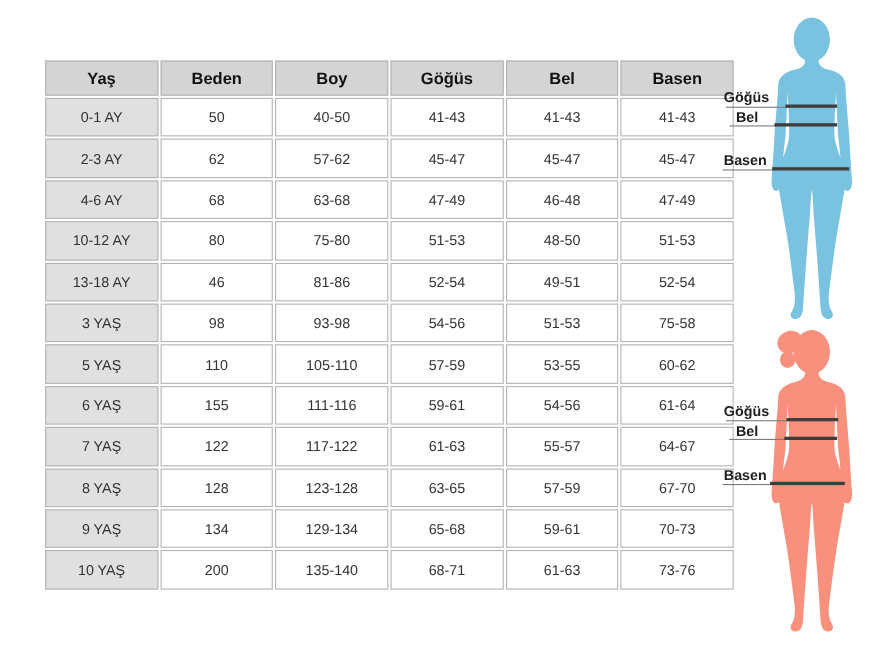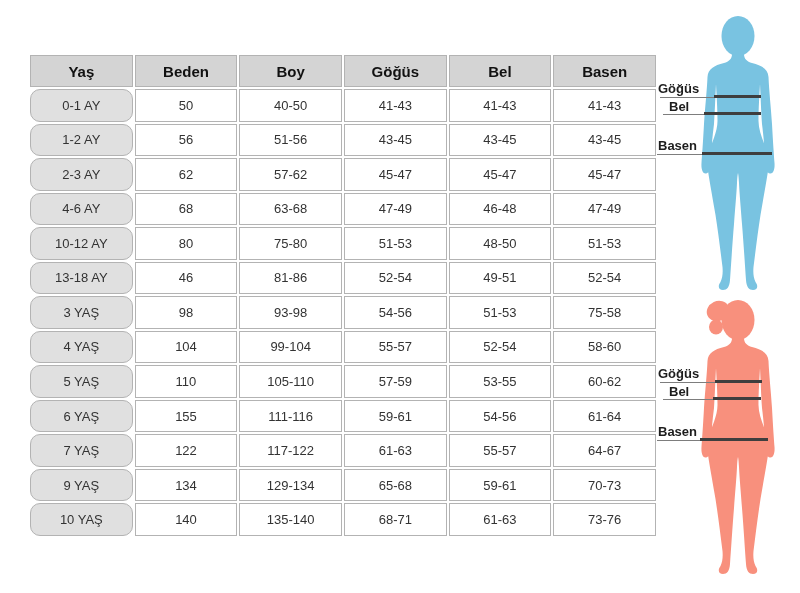--- a/index.html
+++ b/index.html
@@ -6,21 +6,21 @@
   body {
     width: 800px; height: 593px;
     background: #ffffff;
     font-family: "Liberation Sans", sans-serif;
     overflow: hidden;
   }
   .page { position: relative; width: 800px; height: 593px; background: #fff; }
 
   
   table.size-table {
-    position: absolute; left: 28px; top: 53px;
+    position: absolute; left: 39px; top: 53px;
     width: 630px; height: 485px;
     border-collapse: separate; border-spacing: 2px;
     table-layout: fixed;
   }
   table.size-table th, table.size-table td {
     border: 1px solid var(--tbl-border, #b3b3b3);
     text-align: center; vertical-align: middle;
     padding: 0;
     white-space: nowrap;
     overflow: hidden;
@@ -29,21 +29,20 @@
     background: var(--header-bg, #d4d4d4);
     font-size: 15px; font-weight: bold;
     color: #111; height: 30px;
   }
   table.size-table td {
     background: #ffffff;
     font-size: 13px; color: var(--tbl-text, #333);
   }
   table.size-table td.age-col {
     background: var(--age-col-bg, #e0e0e0);
-    border-radius: 10px;
   }
 
   
   .fig { position: absolute; }
   .fig-boy { left: 698px; top: 14px; }
   .fig-girl { left: 698px; top: 298px; }
 
   
   .m-label {
     position: absolute;
@@ -94,28 +93,20 @@
     <tbody>
         <tr>
           <td class="age-col">0-1 AY</td>
           <td>50</td>
           <td>40-50</td>
           <td>41-43</td>
           <td>41-43</td>
           <td>41-43</td>
         </tr>
         <tr>
-          <td class="age-col">1-2 AY</td>
-          <td>56</td>
-          <td>51-56</td>
-          <td>43-45</td>
-          <td>43-45</td>
-          <td>43-45</td>
-        </tr>
-        <tr>
           <td class="age-col">2-3 AY</td>
           <td>62</td>
           <td>57-62</td>
           <td>45-47</td>
           <td>45-47</td>
           <td>45-47</td>
         </tr>
         <tr>
           <td class="age-col">4-6 AY</td>
           <td>68</td>
@@ -142,28 +133,20 @@
         </tr>
         <tr>
           <td class="age-col">3 YAŞ</td>
           <td>98</td>
           <td>93-98</td>
           <td>54-56</td>
           <td>51-53</td>
           <td>75-58</td>
         </tr>
         <tr>
-          <td class="age-col">4 YAŞ</td>
-          <td>104</td>
-          <td>99-104</td>
-          <td>55-57</td>
-          <td>52-54</td>
-          <td>58-60</td>
-        </tr>
-        <tr>
           <td class="age-col">5 YAŞ</td>
           <td>110</td>
           <td>105-110</td>
           <td>57-59</td>
           <td>53-55</td>
           <td>60-62</td>
         </tr>
         <tr>
           <td class="age-col">6 YAŞ</td>
           <td>155</td>
@@ -174,30 +157,38 @@
         </tr>
         <tr>
           <td class="age-col">7 YAŞ</td>
           <td>122</td>
           <td>117-122</td>
           <td>61-63</td>
           <td>55-57</td>
           <td>64-67</td>
         </tr>
         <tr>
+          <td class="age-col">8 YAŞ</td>
+          <td>128</td>
+          <td>123-128</td>
+          <td>63-65</td>
+          <td>57-59</td>
+          <td>67-70</td>
+        </tr>
+        <tr>
           <td class="age-col">9 YAŞ</td>
           <td>134</td>
           <td>129-134</td>
           <td>65-68</td>
           <td>59-61</td>
           <td>70-73</td>
         </tr>
         <tr>
           <td class="age-col">10 YAŞ</td>
-          <td>140</td>
+          <td>200</td>
           <td>135-140</td>
           <td>68-71</td>
           <td>61-63</td>
           <td>73-76</td>
         </tr>
       </tbody>
   </table>
 
   <svg class="fig fig-boy" width="82" height="282" viewBox="0 0 82 282">
     <g fill="#79C3E1">

